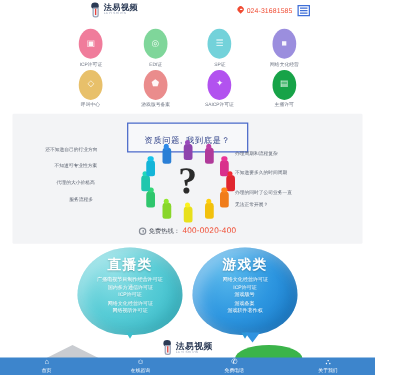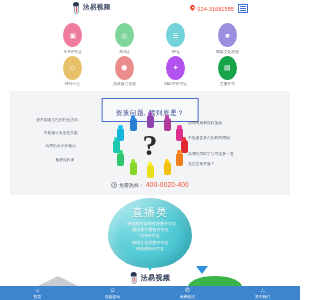--- a/index.html
+++ b/index.html
@@ -150,21 +150,21 @@
   }
   .b-teal { background: radial-gradient(circle at 34% 28%, #8fe0e6 0%, #57ccd6 45%, #2fb6c6 100%); }
   .b-blue { background: radial-gradient(circle at 34% 28%, #59b9ec 0%, #2d96e0 48%, #1473c4 100%); }
   .balloon-knot {
     position: absolute; left: 50%; transform: translateX(-50%); bottom: 3px;
     width: 0; height: 0; border-left: 3px solid transparent;
     border-right: 3px solid transparent; border-top: 5px solid #2c97d8;
   }
   .b-teal-knot { border-top-color: #3bbecb; }
   .b-title {
-    font-size: 11px; font-weight: normal; color: #ffffff; letter-spacing: 1px;
+    font-size: 11px; font-weight: bold; color: #ffffff; letter-spacing: 1px;
     text-shadow: 0 1px 1.5px rgba(0,0,0,0.22); line-height: 1;
     margin-bottom: 3px;
   }
   .b-list { display: flex; flex-direction: column; align-items: center; gap: 1.2px; }
   .b-item {
     font-size: 4.3px; color: #ffffff; white-space: nowrap;
     transform: scale(0.94); transform-origin: center;
     text-shadow: 0 0.4px 0.8px rgba(0,0,0,0.12);
   }
 
@@ -328,20 +328,33 @@
           <span class="b-item">广播电视节目制作经营许可证</span>
           <span class="b-item">国内多方通信许可证</span>
           <span class="b-item">ICP许可证</span>
           <span class="b-item">网络文化经营许可证</span>
           <span class="b-item">网络视听许可证</span>
         </div>
       </div>
       <span class="balloon-knot b-teal-knot"></span>
     </div>
 
+    <div class="balloon">
+      <div class="balloon-body b-blue">
+        <span class="b-title">游戏类</span>
+        <div class="b-list">
+          <span class="b-item">网络文化经营许可证</span>
+          <span class="b-item">ICP许可证</span>
+          <span class="b-item">游戏版号</span>
+          <span class="b-item">游戏备案</span>
+          <span class="b-item">游戏软件著作权</span>
+        </div>
+      </div>
+      <span class="balloon-knot"></span>
+    </div>
   </div>
 
   <div class="footer">
     <span class="foot-arrow"></span>
     <div class="foot-hills">
       <span class="hill-gray"></span>
       <span class="hill-green"></span>
     </div>
     <div class="foot-logo">
       <div class="logo-mark">

